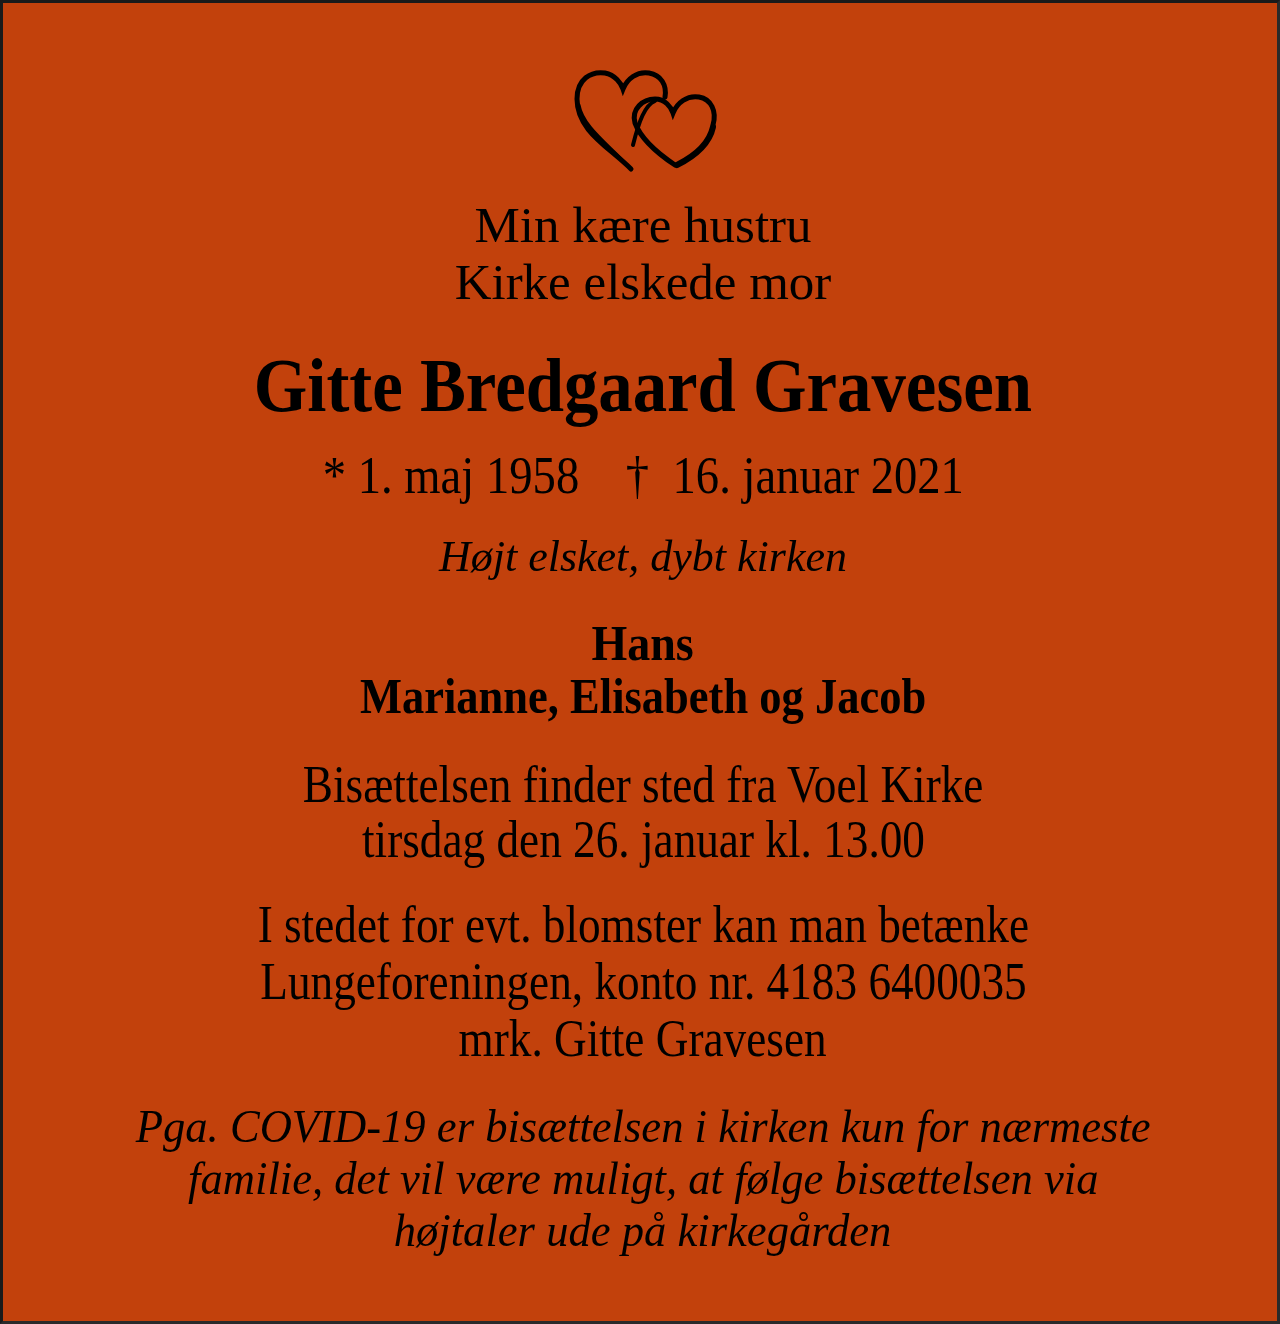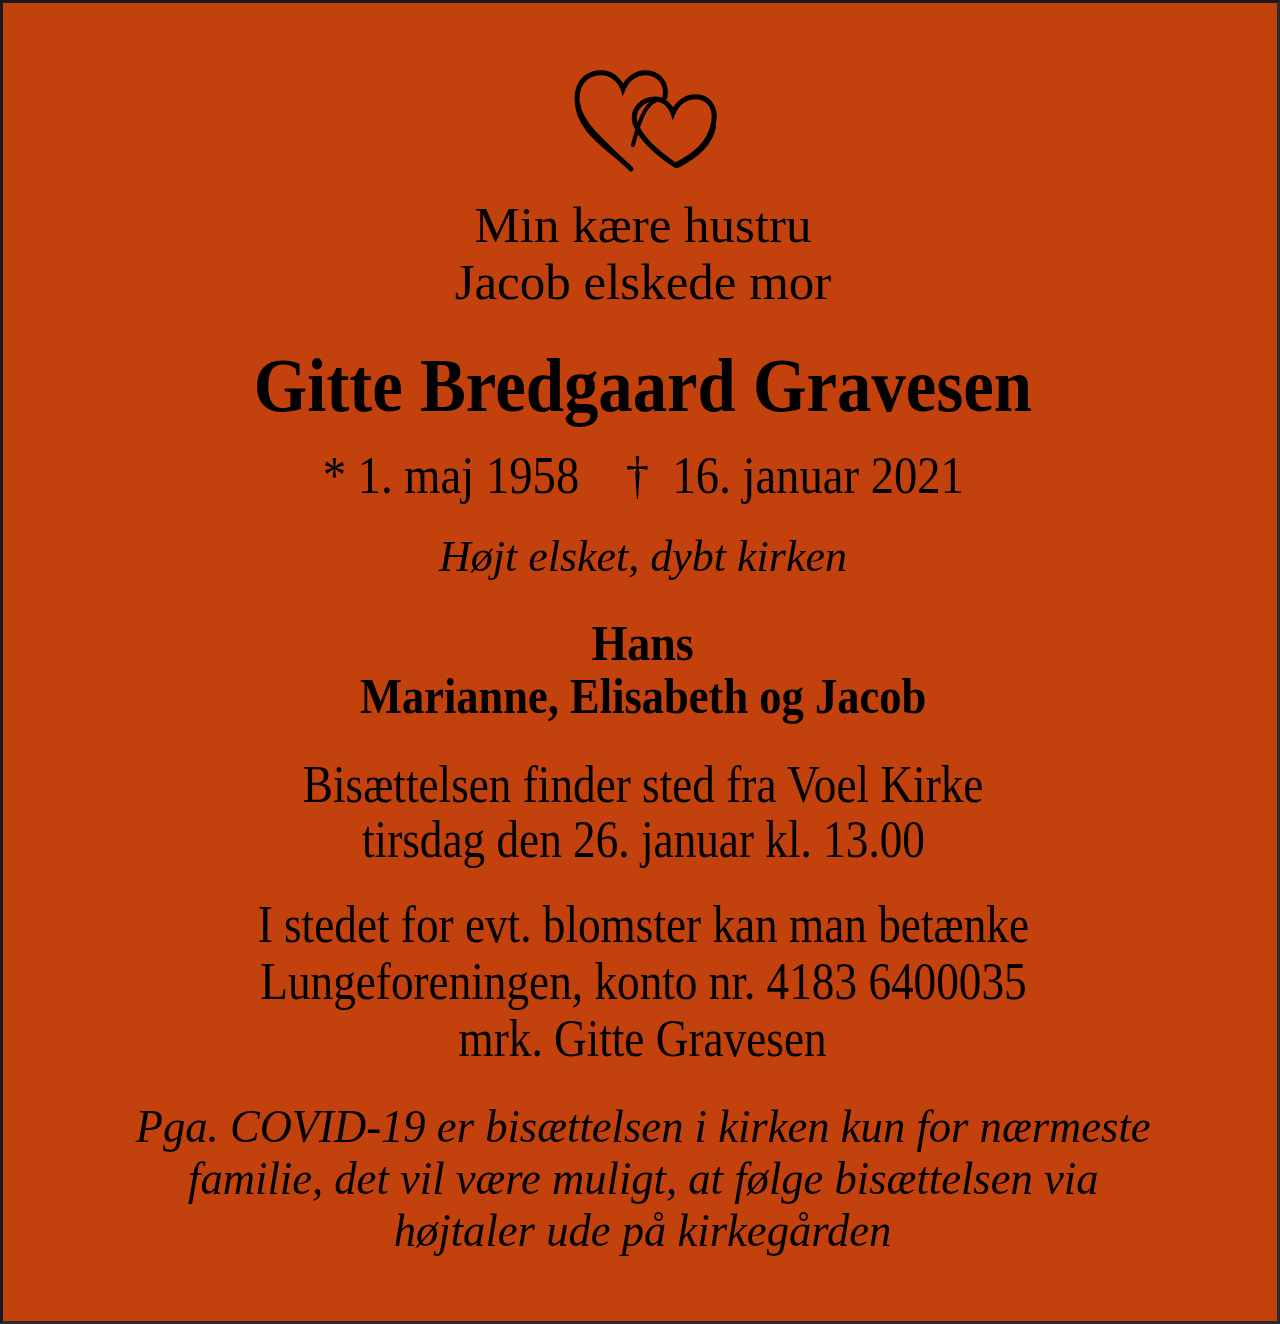--- a/index.html
+++ b/index.html
@@ -40,21 +40,21 @@
       <path d="M144 66 C 140 84, 124 96, 108 104" fill="none" stroke="#000" stroke-width="6" stroke-linecap="round"></path>
 
       <path d="M86 40 C 76 44, 70 60, 64 84" fill="none" stroke="#000" stroke-width="4" stroke-linecap="round"></path>
     </svg>
   </div>
 
   <div class="line" style="font-size:51px; top:197px;">
     <span>Min kære hustru</span>
   </div>
   <div class="line" style="font-size:51px; top:254px;">
-    <span>Jacob elskede mor</span>
+    <span>Kirke elskede mor</span>
   </div>
 
   <div class="line bold" style="font-size:76px; top:344px;">
     <span style="transform:scaleX(0.905);">Gitte Bredgaard Gravesen</span>
   </div>
 
   <div class="line" style="font-size:53px; top:446px;">
     <span style="transform:scaleX(0.88); white-space:pre;">* 1. maj 1958    †  16. januar 2021</span>
   </div>
 

